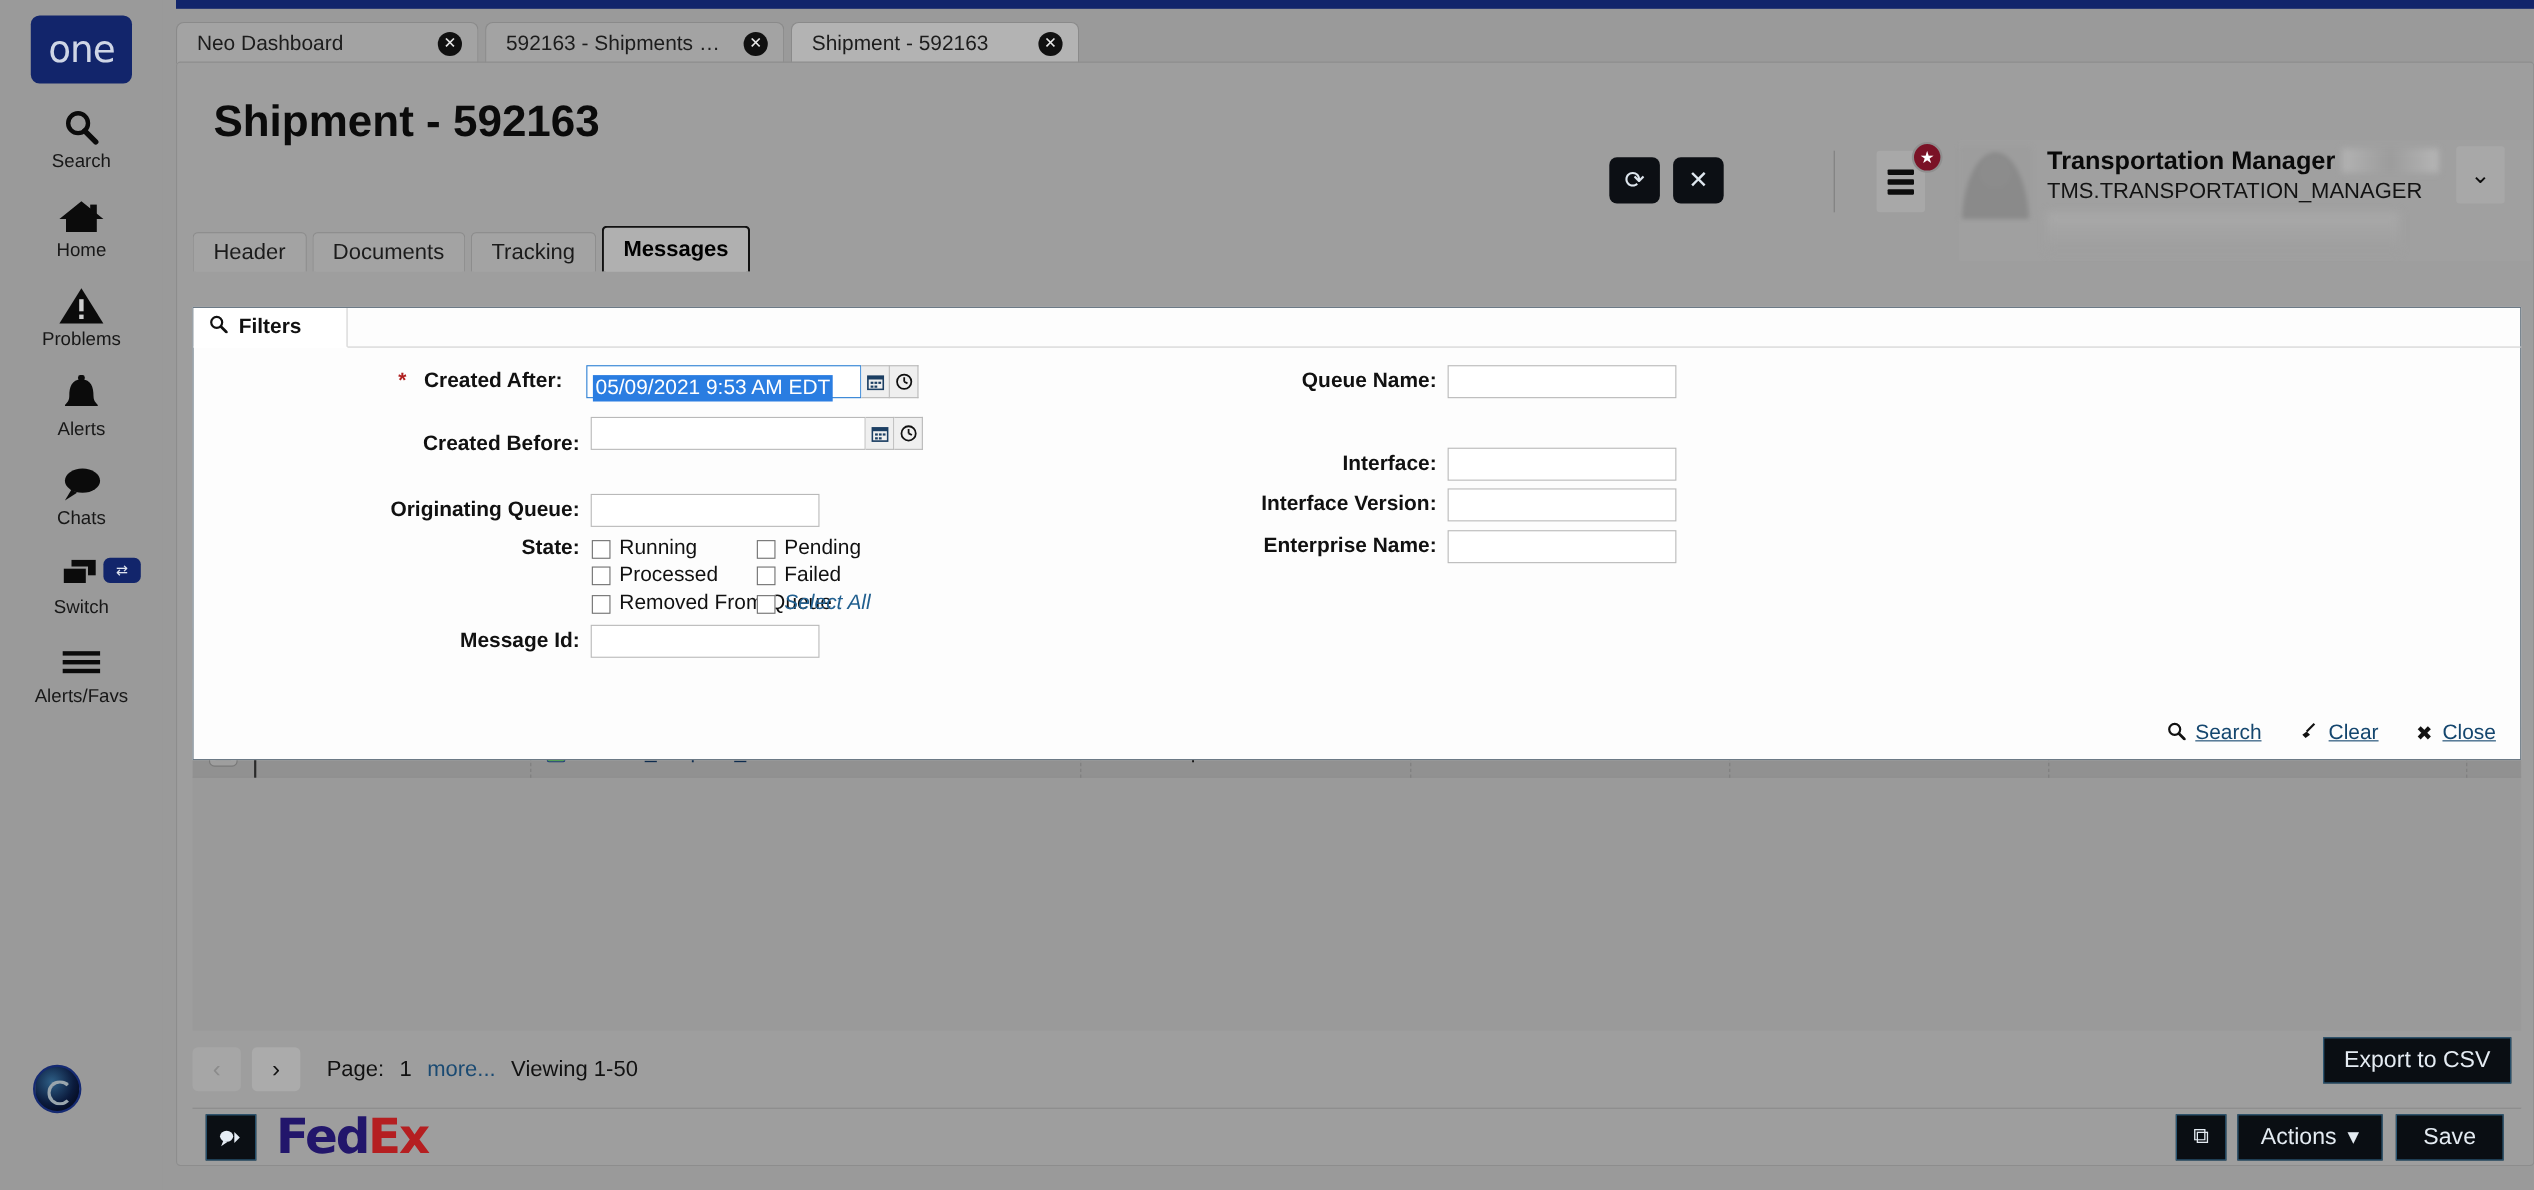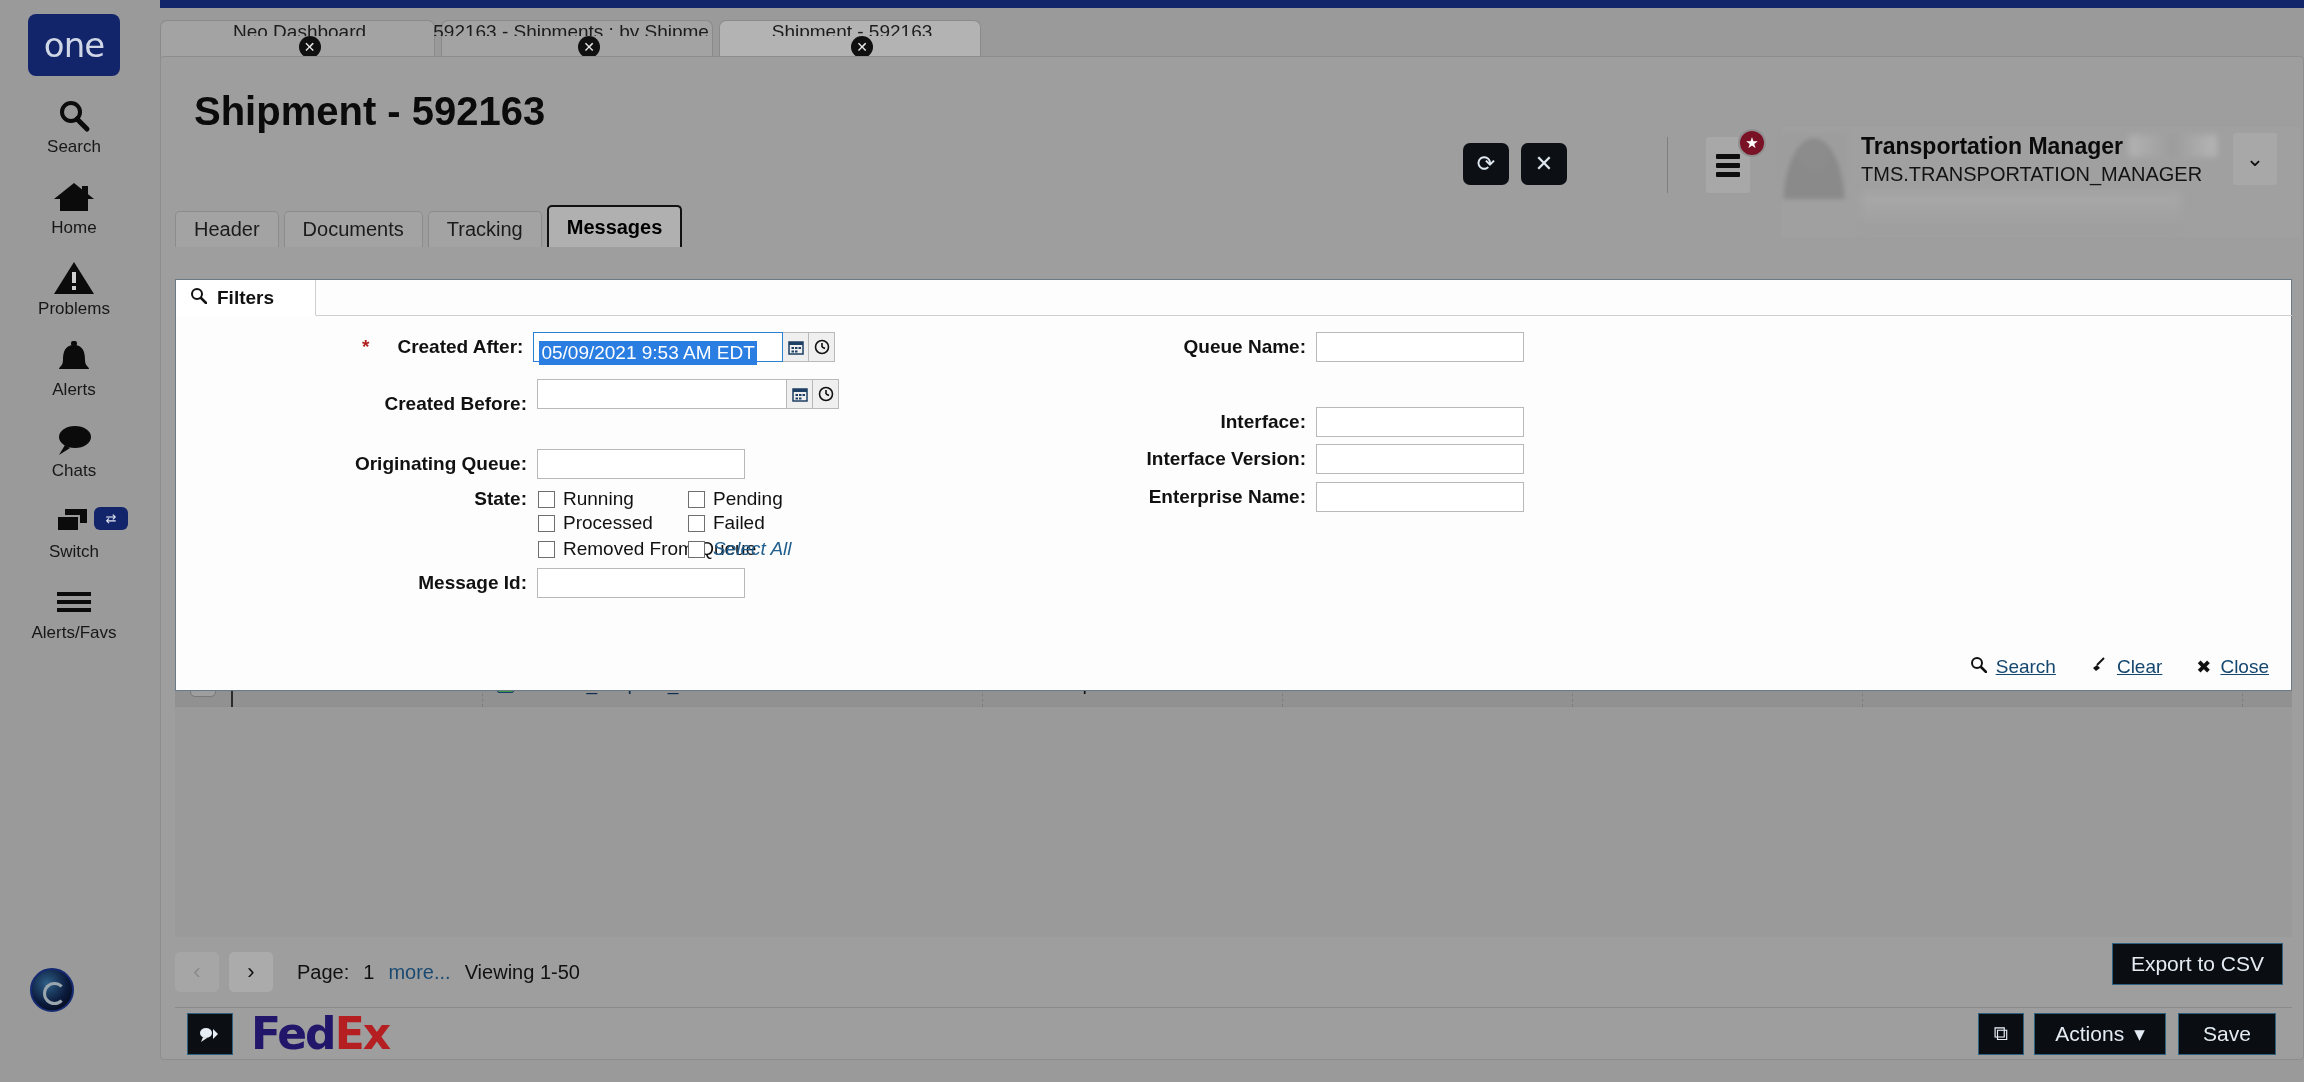--- a/index.html
+++ b/index.html
@@ -64,21 +64,21 @@
     position: absolute; left: 12px; top: 14px; height: 44px;
     display: flex; align-items: flex-end;
   }
   .app-tab {
     height: 38px; min-width: 200px;
     border: 1px solid #8a8a8a; border-bottom: none;
     border-radius: 7px 7px 0 0;
     background: #a3a3a3;
     display: flex; align-items: center; justify-content: space-between;
     padding: 0 14px 0 18px; margin-right: 6px;
-    font-size: 19px; color: #1c1c1c; flex-direction: column;
+    font-size: 19px; color: #1c1c1c;
   }
   .app-tab.active { background: #b3b3b3; }
   .app-tab .tab-title { white-space: nowrap; overflow: hidden; text-overflow: ellipsis; }
   .tab-close {
     width: 22px; height: 22px; border-radius: 50%;
     background: #101010; color: #e8e8e8;
     display: flex; align-items: center; justify-content: center;
     font-size: 14px; line-height: 1; margin-left: 20px; flex: 0 0 auto;
     font-family: "DejaVu Sans", sans-serif;
   }
@@ -566,21 +566,21 @@
               <circle cx="7" cy="7" r="5" fill="none" stroke="#111" stroke-width="2"></circle>
               <line x1="11" y1="11" x2="16" y2="16" stroke="#111" stroke-width="2.5" stroke-linecap="round"></line>
             </svg>
         </span>
         <span>Filters</span>
       </div>
       <div id="filters-tab-rest"></div>
 
       <div class="f-row" style="left:186px; top:52px;">
         <span class="req-star">*</span>
-        <span class="f-label" style="width:150px;">Created After:</span>
+        <span class="f-label" style="width:150px;text-align:center;">Created After:</span>
         <span class="f-input focused" style="width:250px; margin-left:10px; display:flex; align-items:center;">
             <span class="sel">05/09/2021 9:53 AM EDT</span>
           </span>
         <span class="dt-btn">
           <svg width="16" height="16" viewBox="0 0 16 16">
               <rect x="1" y="3" width="14" height="12" fill="none" stroke="#1c3f63" stroke-width="1.5"></rect>
               <rect x="1" y="3" width="14" height="3" fill="#1c3f63"></rect>
               <rect x="3.5" y="8" width="2.5" height="2" fill="#1c3f63"></rect>
               <rect x="7" y="8" width="2.5" height="2" fill="#1c3f63"></rect>
               <rect x="10.5" y="8" width="2.5" height="2" fill="#1c3f63"></rect>

